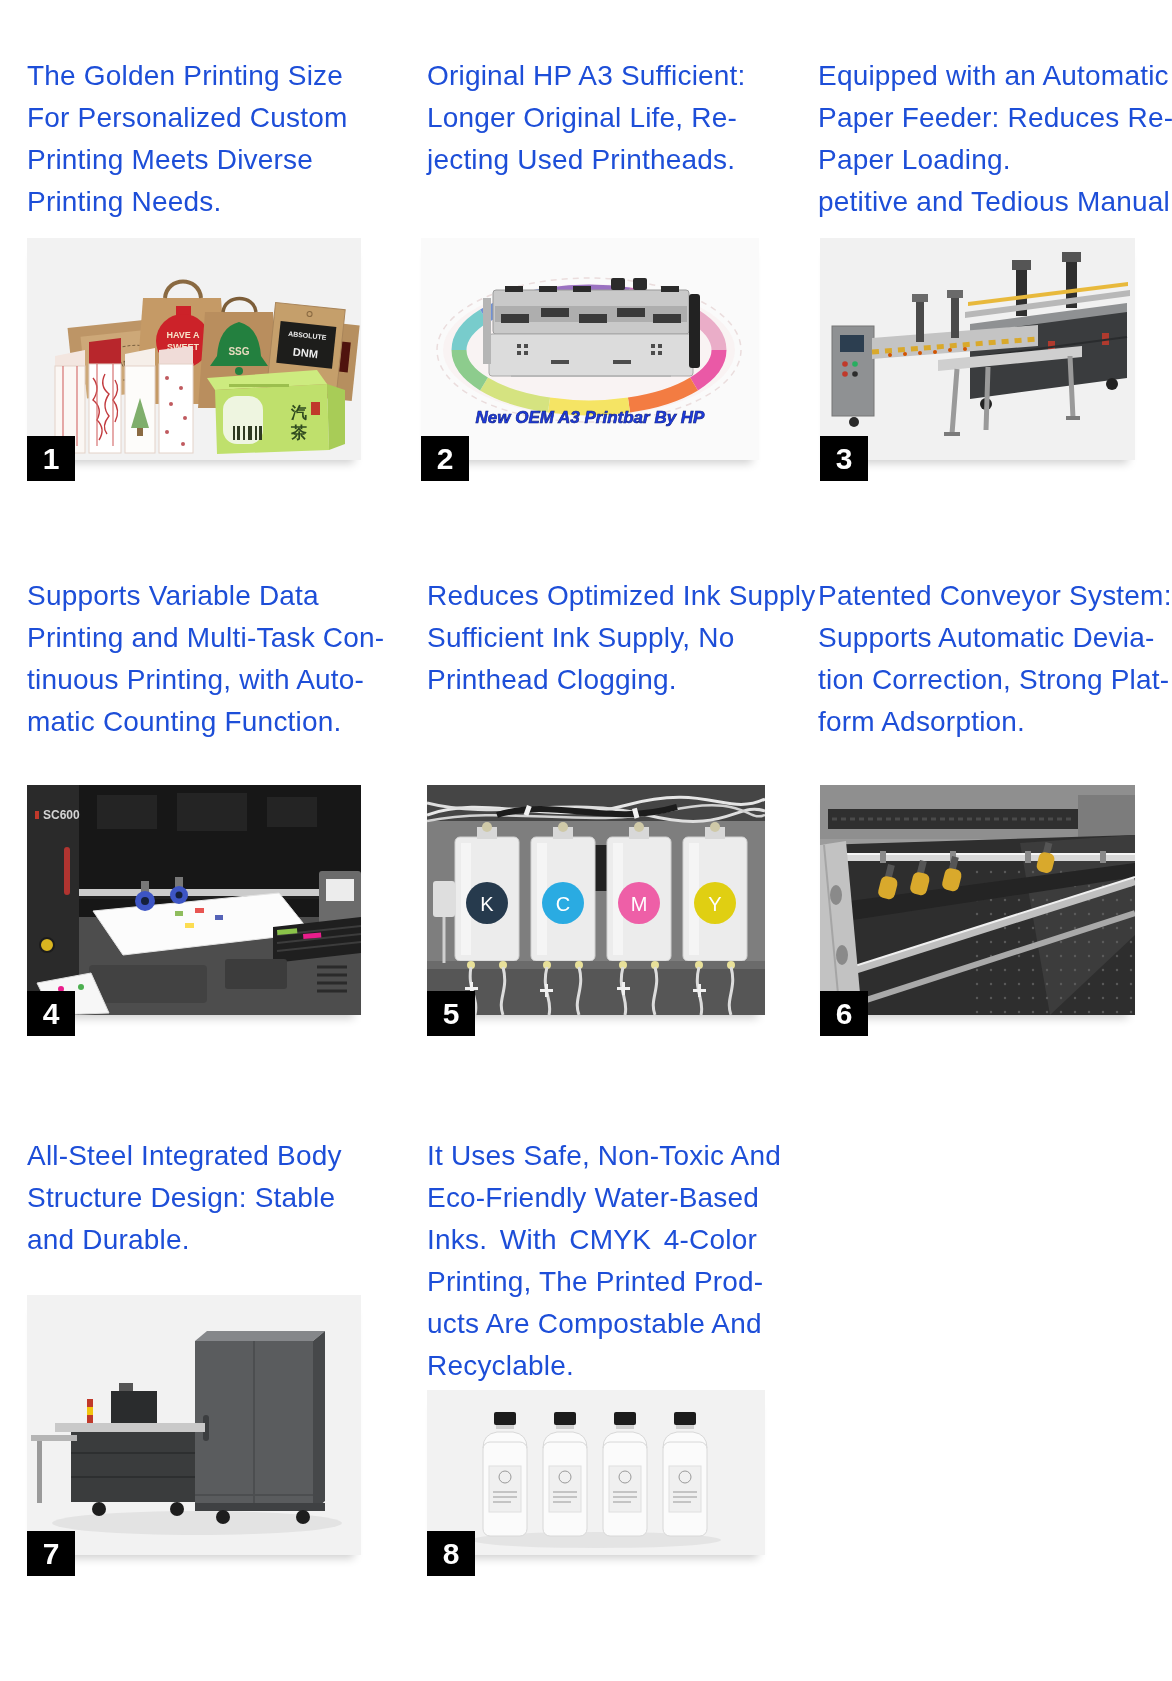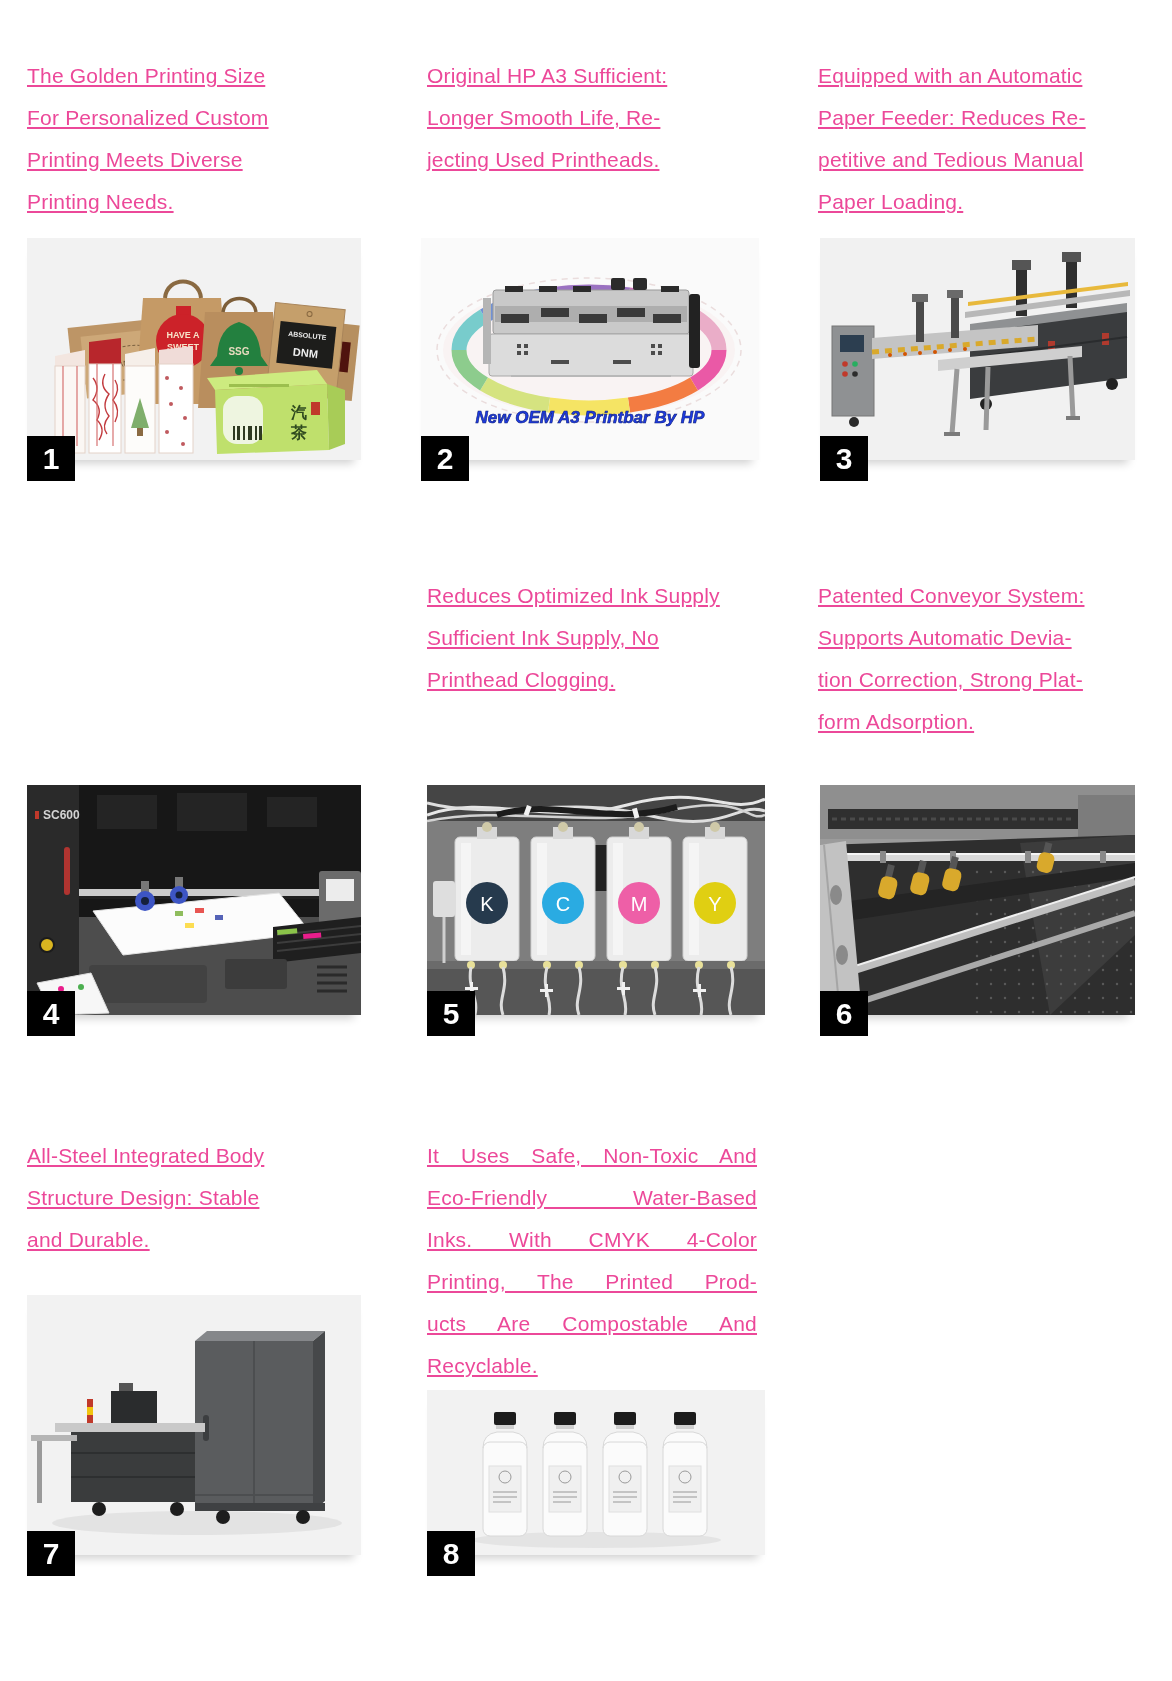--- a/index.html
+++ b/index.html
@@ -1,18 +1,18 @@
 <!DOCTYPE html>
 <html><head>
 <meta charset="utf-8">
 <style>
   html,body{margin:0;padding:0;background:#ffffff;}
   .page{position:relative;width:1172px;height:1681px;background:#fff;overflow:hidden;
         font-family:"Liberation Sans",sans-serif;}
-  .desc{position:absolute;color:#ec4899;font-size:21px;line-height:42px;letter-spacing:.2px;text-decoration:underline;}
+  .desc{position:absolute;color:#1d4ed8;font-size:28px;line-height:42px;letter-spacing:.2px;}
   .desc div{white-space:nowrap;}
   .jline{text-align-last:justify;}
   .imgbox{position:absolute;background:#f2f2f2;box-shadow:0 10px 9px -7px rgba(0,0,0,.20);}
   .imgbox svg{display:block;width:100%;height:100%;}
   .badge{position:absolute;left:0;bottom:-21px;width:48px;height:45px;background:#000;
          color:#fff;font-size:30px;font-weight:bold;display:flex;align-items:center;justify-content:center;}
   svg text{font-family:"Liberation Sans",sans-serif;}
 </style>
 </head>
 <body>
@@ -20,28 +20,28 @@
 <div class="page">
 
   <div class="desc" style="left:27px;top:55px;">
     <div>The Golden Printing Size</div>
     <div>For Personalized Custom</div>
     <div>Printing Meets Diverse</div>
     <div>Printing Needs.</div>
   </div>
   <div class="desc" style="left:427px;top:55px;">
     <div>Original HP A3 Sufficient:</div>
-    <div>Longer Smooth Life, Re-</div>
+    <div>Longer Original Life, Re-</div>
     <div>jecting Used Printheads.</div>
   </div>
   <div class="desc" style="left:818px;top:55px;">
     <div>Equipped with an Automatic</div>
     <div>Paper Feeder: Reduces Re-</div>
+    <div>Paper Loading.</div>
     <div>petitive and Tedious Manual</div>
-    <div>Paper Loading.</div>
   </div>
 
   <div class="imgbox" style="left:27px;top:238px;width:334px;height:222px;">
     <svg viewBox="0 0 334 222">
       <rect width="334" height="222" fill="#f2f2f2"></rect>
       <g transform="rotate(-6 100 120)">
         <rect x="44" y="84" width="86" height="58" fill="#bd9566"></rect>
         <rect x="56" y="94" width="94" height="62" fill="#cda878"></rect>
         <ellipse cx="103" cy="125" rx="37" ry="17" fill="none" stroke="#7a6040" stroke-width="1" stroke-dasharray="3 2"></ellipse>
         <text x="103" y="128" font-size="8" fill="#6b5437" text-anchor="middle">THANK YOU</text>
@@ -214,20 +214,26 @@
           </g>
         <polygon points="118,122 262,108 262,119 118,133" fill="#cfcfcf"></polygon>
         <path d="M137 131 L132 196 M250 118 L253 180 M168 129 L166 192" stroke="#9a9a9a" stroke-width="5"></path>
         <path d="M124 196 h16 M246 180 h14" stroke="#7a7a7a" stroke-width="4"></path>
         <circle cx="34" cy="184" r="5" fill="#2a2a2a"></circle>
       </g>
     </svg>
     <div class="badge">3</div>
   </div>
 
+  <div class="desc" style="left:27px;top:575px;">
+    <div>Supports Variable Data</div>
+    <div>Printing and Multi-Task Con-</div>
+    <div>tinuous Printing, with Auto-</div>
+    <div>matic Counting Function.</div>
+  </div>
   <div class="desc" style="left:427px;top:575px;">
     <div>Reduces Optimized Ink Supply</div>
     <div>Sufficient Ink Supply, No</div>
     <div>Printhead Clogging.</div>
   </div>
   <div class="desc" style="left:818px;top:575px;">
     <div>Patented Conveyor System:</div>
     <div>Supports Automatic Devia-</div>
     <div>tion Correction, Strong Plat-</div>
     <div>form Adsorption.</div>

